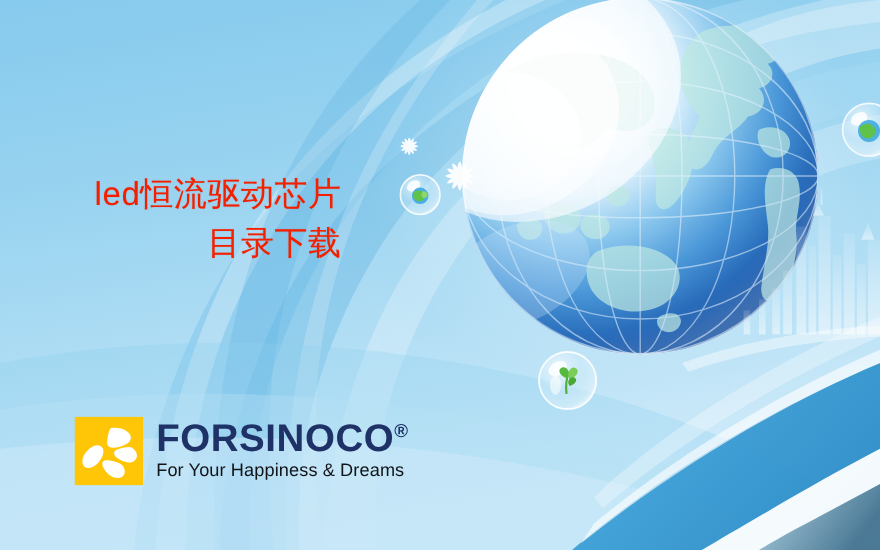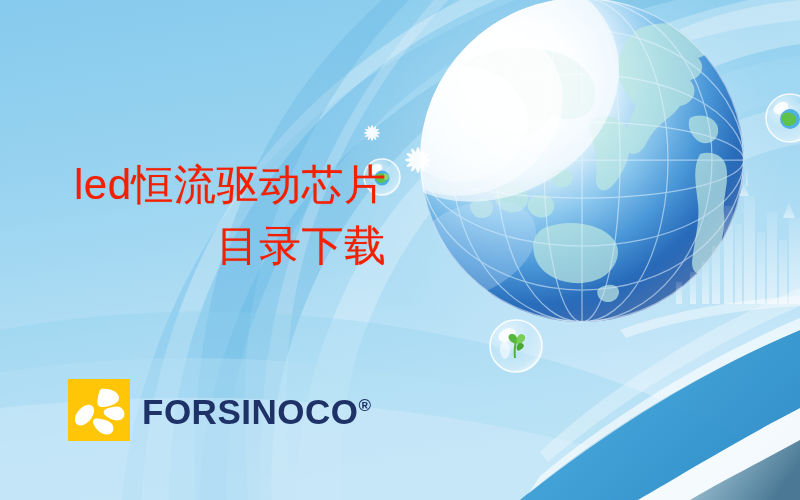--- a/index.html
+++ b/index.html
@@ -18,41 +18,41 @@
   #bgsvg, #fgsvg {
     position: absolute;
     left: 0; top: 0;
     width: 800px; height: 500px;
     display: block;
   }
 
   
   .headline {
     position: absolute;
-    left: 66px;
+    left: 78px;
     top: 158px;
     z-index: 40;
     line-height: 1.28;
     color: #F32000;
-    font-size: 42px;
+    font-size: 30px;
     letter-spacing: 0.5px;
     white-space: nowrap;
     text-shadow: 0 0 1px rgba(243,32,0,0.35);
   }
   .headline .l1 { display: block; padding-left: 8px; }
   .headline .l2 { display: block; padding-left: 24px; margin-top: 7px; text-align: right; }
 
   
   .logo-block {
     position: absolute;
     left: 68px;
     top: 379px;
     z-index: 45;
     display: flex;
-    align-items: center;
+    align-items: flex-start;
   }
   .logo-mark {
     width: 62px;
     height: 62px;
     background: #FFC608;
     position: relative;
     flex: 0 0 auto;
   }
   .logo-text {
     margin-left: 12px;
@@ -352,16 +352,17 @@
                    C 43,28 49.5,26.6 52,28 Z"></path>
           <path d="M 44,45 C 47,50 45,55 40,55.5 C 34,56 28,51 25.5,45 C 24,41 26,39 30,39.5
                    C 35,40 42,42 44,45 Z"></path>
           <path d="M 22,26 C 26,27 27,31 25,36 C 22,43 15,48 10,46 C 6,44 6,38 9.5,33
                    C 13.5,28 18,25 22,26 Z"></path>
         </g>
       </svg>
     </div>
     <div class="logo-text">
       <span class="brand"><span>FORSINOCO</span><span class="reg">®</span></span>
+      <span class="tagline">For Your Happiness &amp; Dreams</span>
     </div>
   </div>
 
 </div>
 
 </body></html>

